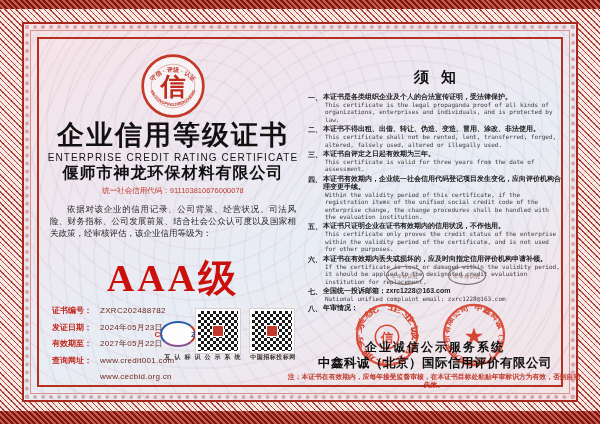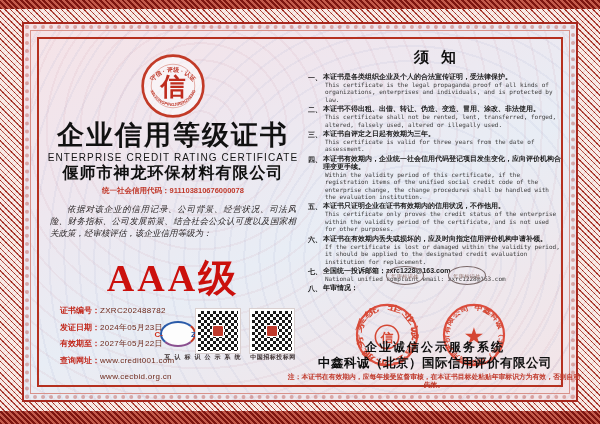--- a/index.html
+++ b/index.html
@@ -29,48 +29,48 @@
   .frame-b{position:absolute;inset:13px;border:2px solid #b5301f;pointer-events:none;}
 
   
   .left-col{position:absolute;left:22px;top:17px;width:254px;text-align:center;}
   .logo-svg{display:block;margin:12px auto 0;}
   .title{margin-top:2px;font-family:"Liberation Serif",serif;font-weight:900;
          font-size:27px;color:#111;letter-spacing:2px;line-height:1.05;}
   .subtitle{margin-top:3px;font-size:10px;font-weight:normal;color:#141414;letter-spacing:1.1px;}
   .company{font-family:Liberation Mono, monospace;font-weight:900;
            font-size:16px;color:#101010;letter-spacing:1px;}
-  .credit-code{margin-top:2px;font-size:7.5px;color:#c0392b;font-weight:bold;}
+  .credit-code{margin-top:2px;font-size:7.5px;color:#c0392b;font-weight:normal;}
   .desc{margin:7px 4px 0;font-size:8.5px;color:#241f1f;line-height:1.42;
-        text-align:justify;text-indent:2em;font-style:italic;}
+        text-align:justify;text-indent:2em;}
   .rating{margin-top:18px;font-family:"Liberation Serif",serif;font-weight:900;
           font-size:38px;color:#cb100c;letter-spacing:3px;line-height:1.1;}
 
   .details{position:absolute;left:28px;top:279px;width:150px;font-size:8px;line-height:1;}
   .d-row{display:flex;height:16.5px;align-items:center;text-align:left;}
-  .d-label{width:48px;color:#c2271b;font-weight:bold;flex:none;text-align:right;}
+  .d-label{width:48px;color:#c2271b;font-weight:bold;flex:none;}
   .d-value{color:#6e2a1c;font-weight:normal;letter-spacing:.3px;}
 
   .cza{position:absolute;left:136px;top:297px;width:32px;height:22px;border-radius:50%;
        border:2.5px solid #2a5aa8;border-right-color:#c23a24;border-bottom-color:#8a4f8f;
        background:#fdfdfd;display:flex;align-items:center;justify-content:center;
        font-size:8px;font-weight:900;}
   .cza .c1{color:#d0301c;} .cza .c2{color:#23519e;margin-left:28px;}
   .qr{position:absolute;top:285px;width:40px;height:40px;background:
         repeating-conic-gradient(#191919 0% 25%, #ffffff 0% 50%);
       background-size:6px 6px;border:2px solid #fff;box-shadow:0 0 0 1px #d9cfcf;}
   .qr::after{content:"";position:absolute;left:14px;top:14px;width:10px;height:10px;
       background:#c0392b;border:1.5px solid #fff;border-radius:2px;}
   #qr1{left:172px;} #qr2{left:226px;}
   .qr-label{position:absolute;top:329px;font-size:6px;font-weight:bold;color:#3a2f2f;}
   #qr1-label{left:118px;width:125px;text-align:center;letter-spacing:4px;}
   #qr2-label{left:224px;width:50px;text-align:center;letter-spacing:.5px;}
 
   
-  .right-col{position:absolute;left:284px;top:24px;width:254px;}
+  .right-col{position:absolute;left:284px;top:44px;width:254px;}
   .notice-header{text-align:center;font-size:15px;font-weight:900;color:#111;
                  letter-spacing:12px;text-indent:12px;margin-bottom:6px;}
   .n-item{position:relative;padding-left:15px;margin-bottom:2px;}
   .n-num{position:absolute;left:0;top:0;font-size:7px;font-weight:bold;color:#1c1c1c;}
   .n-zh{font-size:7px;font-weight:bold;color:#1c1c1c;line-height:8px;}
   .n-en{font-size:6px;font-family:"DejaVu Sans Mono",monospace;color:#3c3c3c;
         line-height:7.4px;padding-left:2px;}
 
   .oval{position:absolute;top:242px;width:36px;height:17px;border:1px solid #7b6a6a;
         border-radius:50%;display:flex;align-items:center;justify-content:center;

